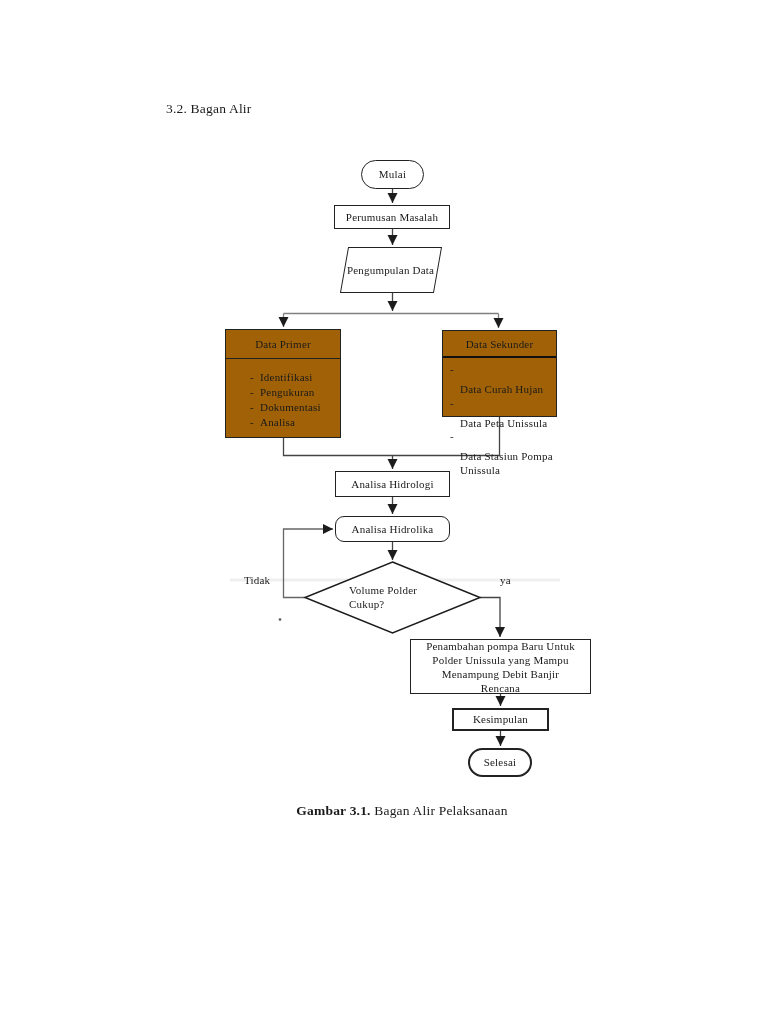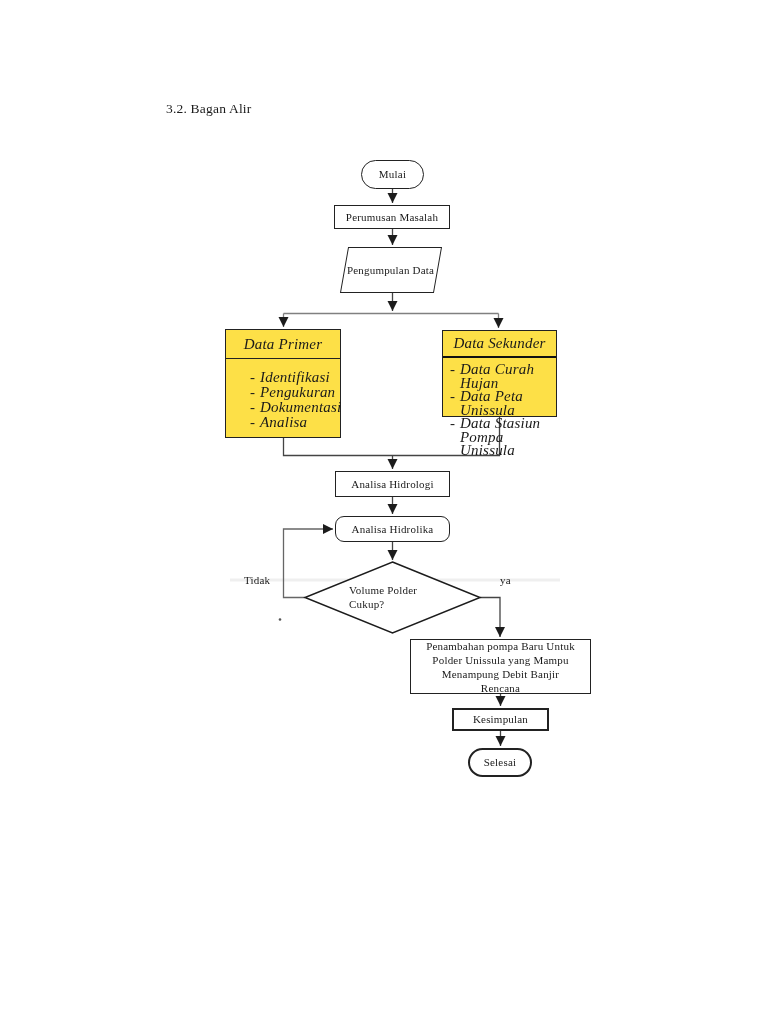--- a/index.html
+++ b/index.html
@@ -46,39 +46,38 @@
   .node-perumusan { left: 334px; top: 205px; width: 116px; height: 24px; }
   .node-parallelogram {
     left: 344px; top: 247px; width: 94px; height: 46px;
     transform: skewX(-10deg);
     border-width: 1.4px;
   }
   .node-parallelogram .inner { transform: skewX(10deg); }
   .databox {
     position: absolute;
     border: 1.6px solid #222;
-    background: #fde047;
-    font-size: 15px;
-    letter-spacing: 0.2px;
-    font-style: italic;
+    background: #a16207;
+    font-size: 11px;
+    letter-spacing: 0.2px;
   }
   .databox-primer { left: 225px; top: 329px; width: 116px; height: 109px; }
   .databox-sekunder { left: 442px; top: 330px; width: 115px; height: 87px; }
   .databox .dhead {
     display: flex; align-items: center; justify-content: center;
     text-align: center;
   }
   .databox-primer .dhead { height: 29px; border-bottom: 1.5px solid #222; }
   .databox-sekunder .dhead { height: 27px; border-bottom: 2px solid #111; }
   .dlist { padding: 11px 2px 0 24px; }
   .databox-sekunder .dlist { padding: 5px 2px 0 7px; }
   .ditem { display: flex; line-height: 15px; }
   .databox-sekunder .ditem { line-height: 13.5px; }
   .ditem .dash { width: 10px; flex: 0 0 auto; }
-  .databox-sekunder .ditem .itext { max-width: 93px; }
+  .databox-sekunder .ditem .itext { max-width: 93px; margin-top: 20px; }
   .node-hidrologi { left: 335px; top: 471px; width: 115px; height: 26px; }
   .node-hidrolika { left: 335px; top: 516px; width: 115px; height: 26px; border-radius: 9px; }
   .decision-label {
     position: absolute;
     left: 349px; top: 584px; width: 87px;
     text-align: left;
     font-size: 11px; line-height: 13.5px;
     letter-spacing: 0.2px;
   }
   .branch-label { position: absolute; font-size: 11px; letter-spacing: 0.2px; margin-left: 12px; }
@@ -217,14 +216,17 @@
   </div>
 
   <div class="node node-kesimpulan">
     <span>Kesimpulan</span>
   </div>
 
   <div class="node stadium node-selesai">
     <span>Selesai</span>
   </div>
 
+  <div class="caption">
+    <span class="cb">Gambar 3.1.</span><span> Bagan Alir Pelaksanaan</span>
+  </div>
 
 </div>
 
 </body></html>

